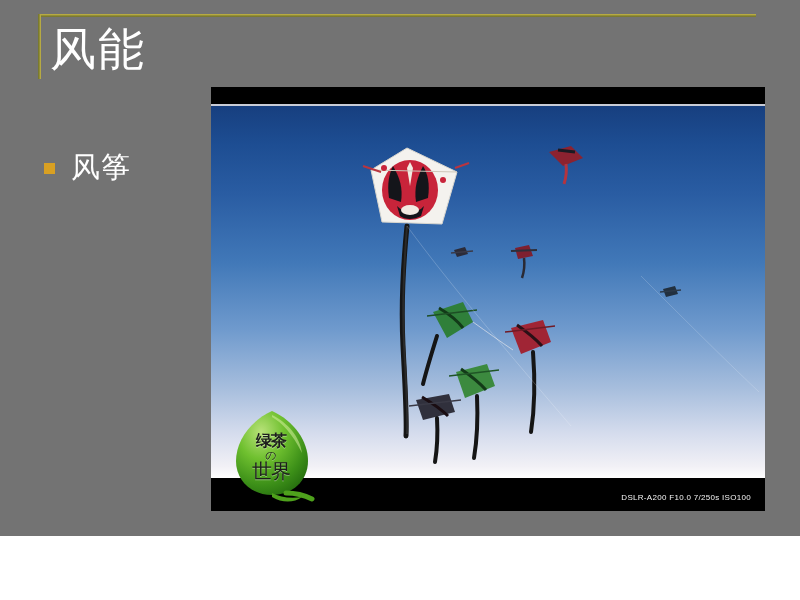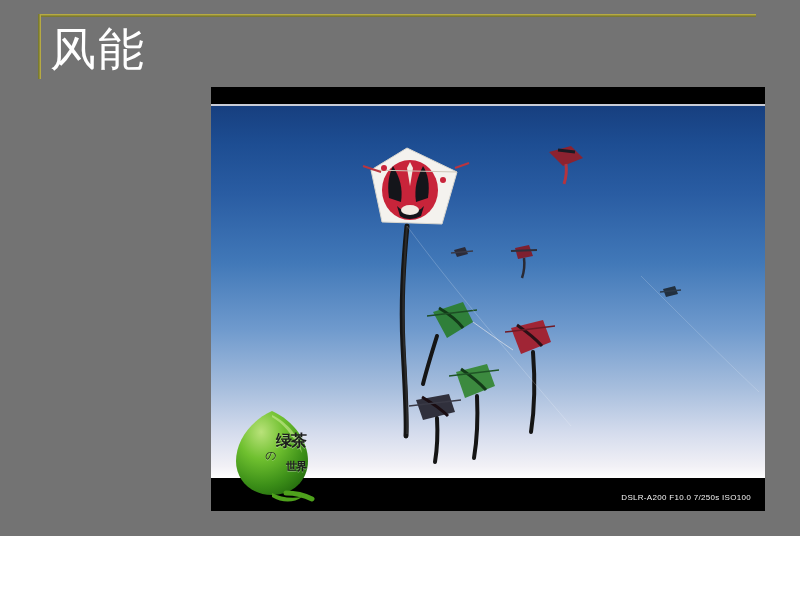--- a/index.html
+++ b/index.html
@@ -159,23 +159,23 @@
     position: absolute;
     left: 14px;
     top: 26px;
     width: 70px;
     text-align: center;
     color: #1d1d1d;
     text-shadow: 0 1px 0 rgba(255,255,255,.35);
     font-family: "DejaVu Sans", "Liberation Sans", sans-serif;
     line-height: 1.05;
   }
-  .wm-l1 { font-size: 16px; font-weight: bold; letter-spacing: -1px; text-align: right; }
+  .wm-l1 { font-size: 16px; font-weight: bold; letter-spacing: -1px; }
   .wm-l2 { font-size: 11px; }
-  .wm-l3 { font-size: 11px; font-weight: bold; letter-spacing: -1px; text-align: right; }
+  .wm-l3 { font-size: 20px; font-weight: normal; letter-spacing: -1px; }
 
   
   #exif {
     position: absolute;
     right: 14px;
     bottom: 9px;
     color: #f2f2f2;
     font-size: 8px;
     letter-spacing: .3px;
     white-space: nowrap;
@@ -187,20 +187,26 @@
 <body>
 
 <div id="slide">
 
   <div class="rule-top"></div>
   <div class="rule-left"></div>
   <div class="rule-bottom"></div>
 
   <div id="title">风能</div>
 
+  <div id="bullets">
+    <div class="bullet-row">
+      <span class="bullet-marker"></span>
+      <span class="bullet-text">风筝</span>
+    </div>
+  </div>
 
   <div id="photo">
 
     <div class="sky"></div>
 
     <svg class="kite-layer" viewBox="0 0 554 372" preserveAspectRatio="none">
 
       <path d="M196 120 C192 160 190 200 192 240 C194 280 196 310 195 330" stroke="#151515" stroke-width="5" fill="none" stroke-linecap="round"></path>
       <path d="M196 120 C193 158 191 198 193 238 C195 278 197 306 196 328" stroke="#2a2a2a" stroke-width="2" fill="none"></path>
 

